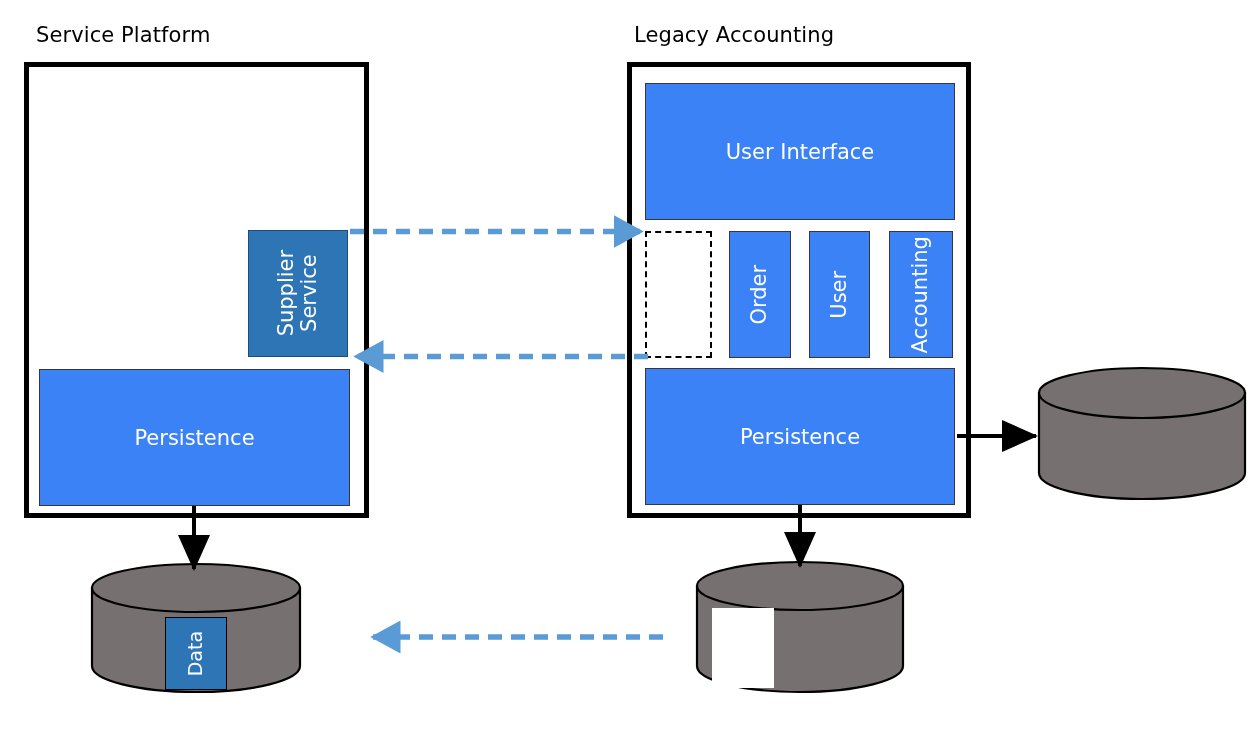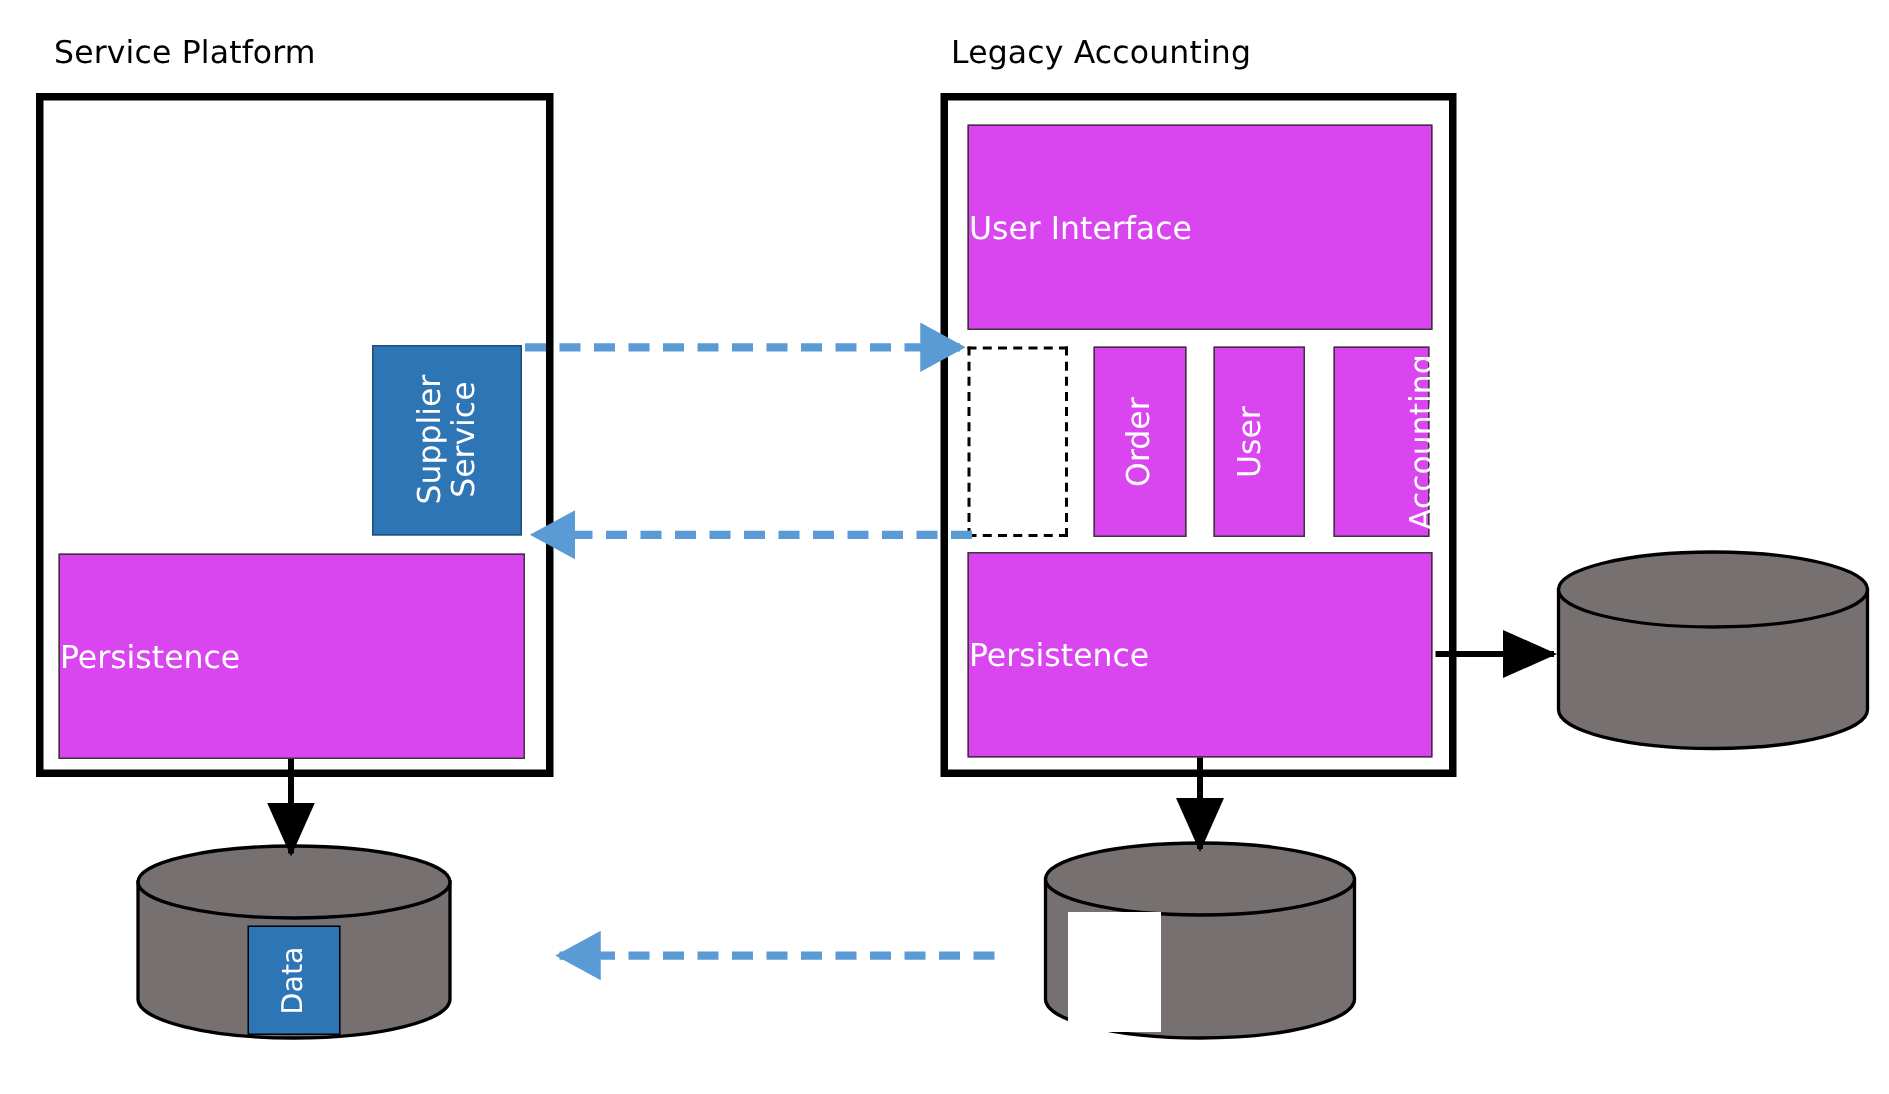--- a/index.html
+++ b/index.html
@@ -20,25 +20,26 @@
 
   .container-box{
     position:absolute;
     background:#ffffff;
     border:5px solid #000000;
     box-sizing:border-box;
   }
 
   .gray-box{
     position:absolute;
-    background:#d946ef;
+    background:#3b82f6;
     border:1px solid #3a3636;
     box-sizing:border-box;
     display:flex;
     align-items:center;
+    justify-content:center;
     color:#ffffff;
     font-size:21px;
   }
 
   .blue-box{
     position:absolute;
     background:#2e75b6;
     border:1px solid #1d4e79;
     box-sizing:border-box;
     display:flex;

